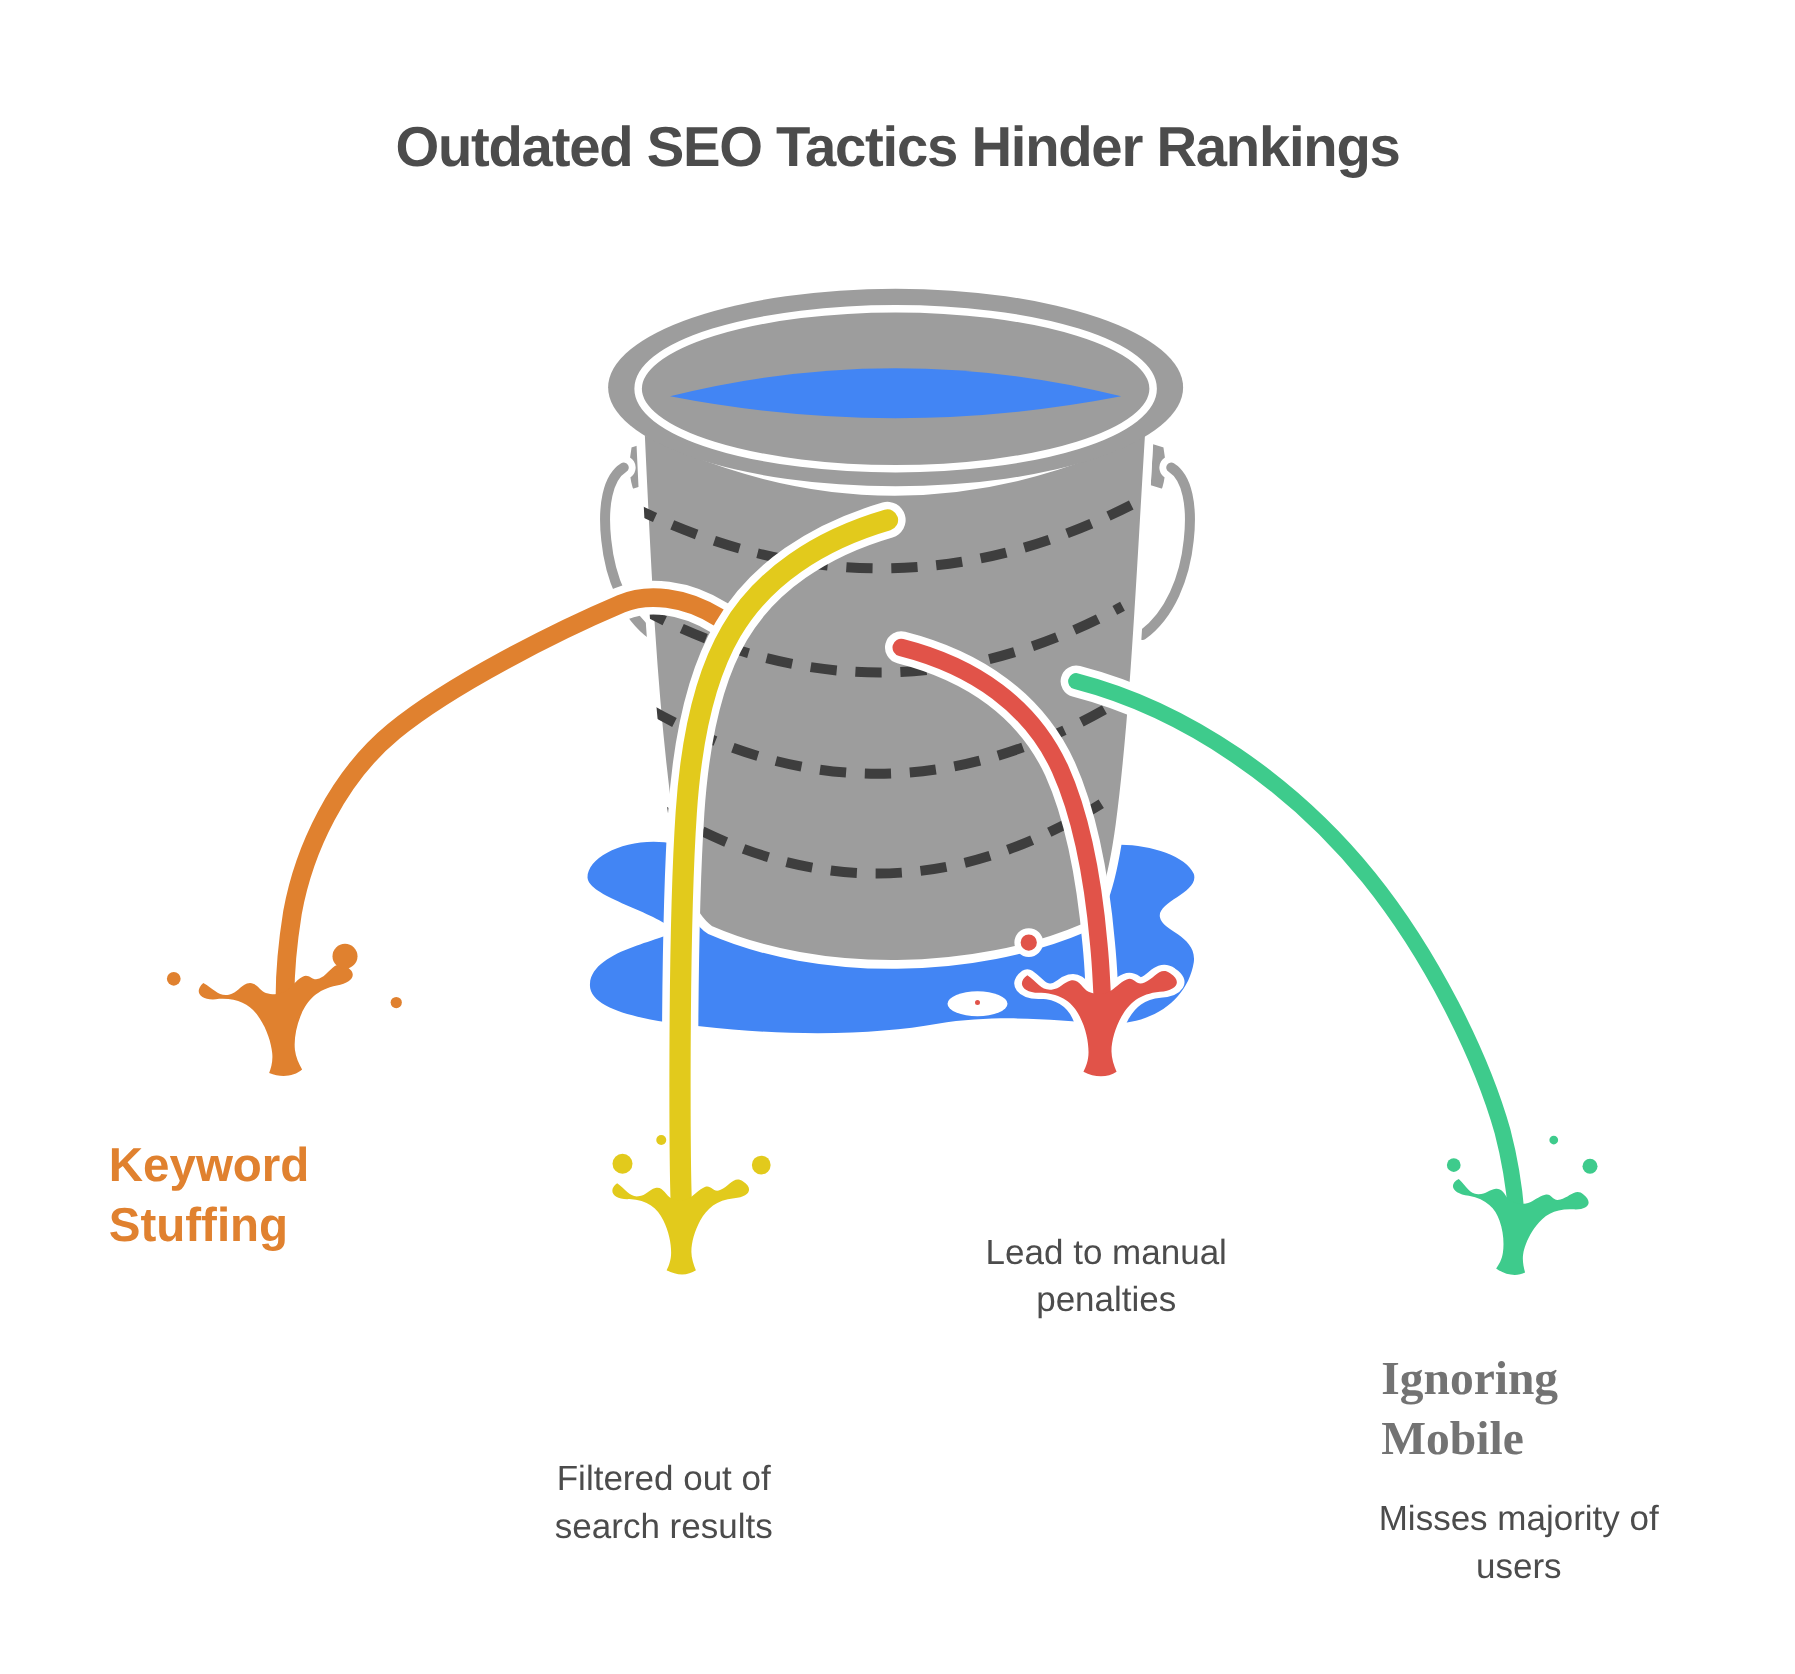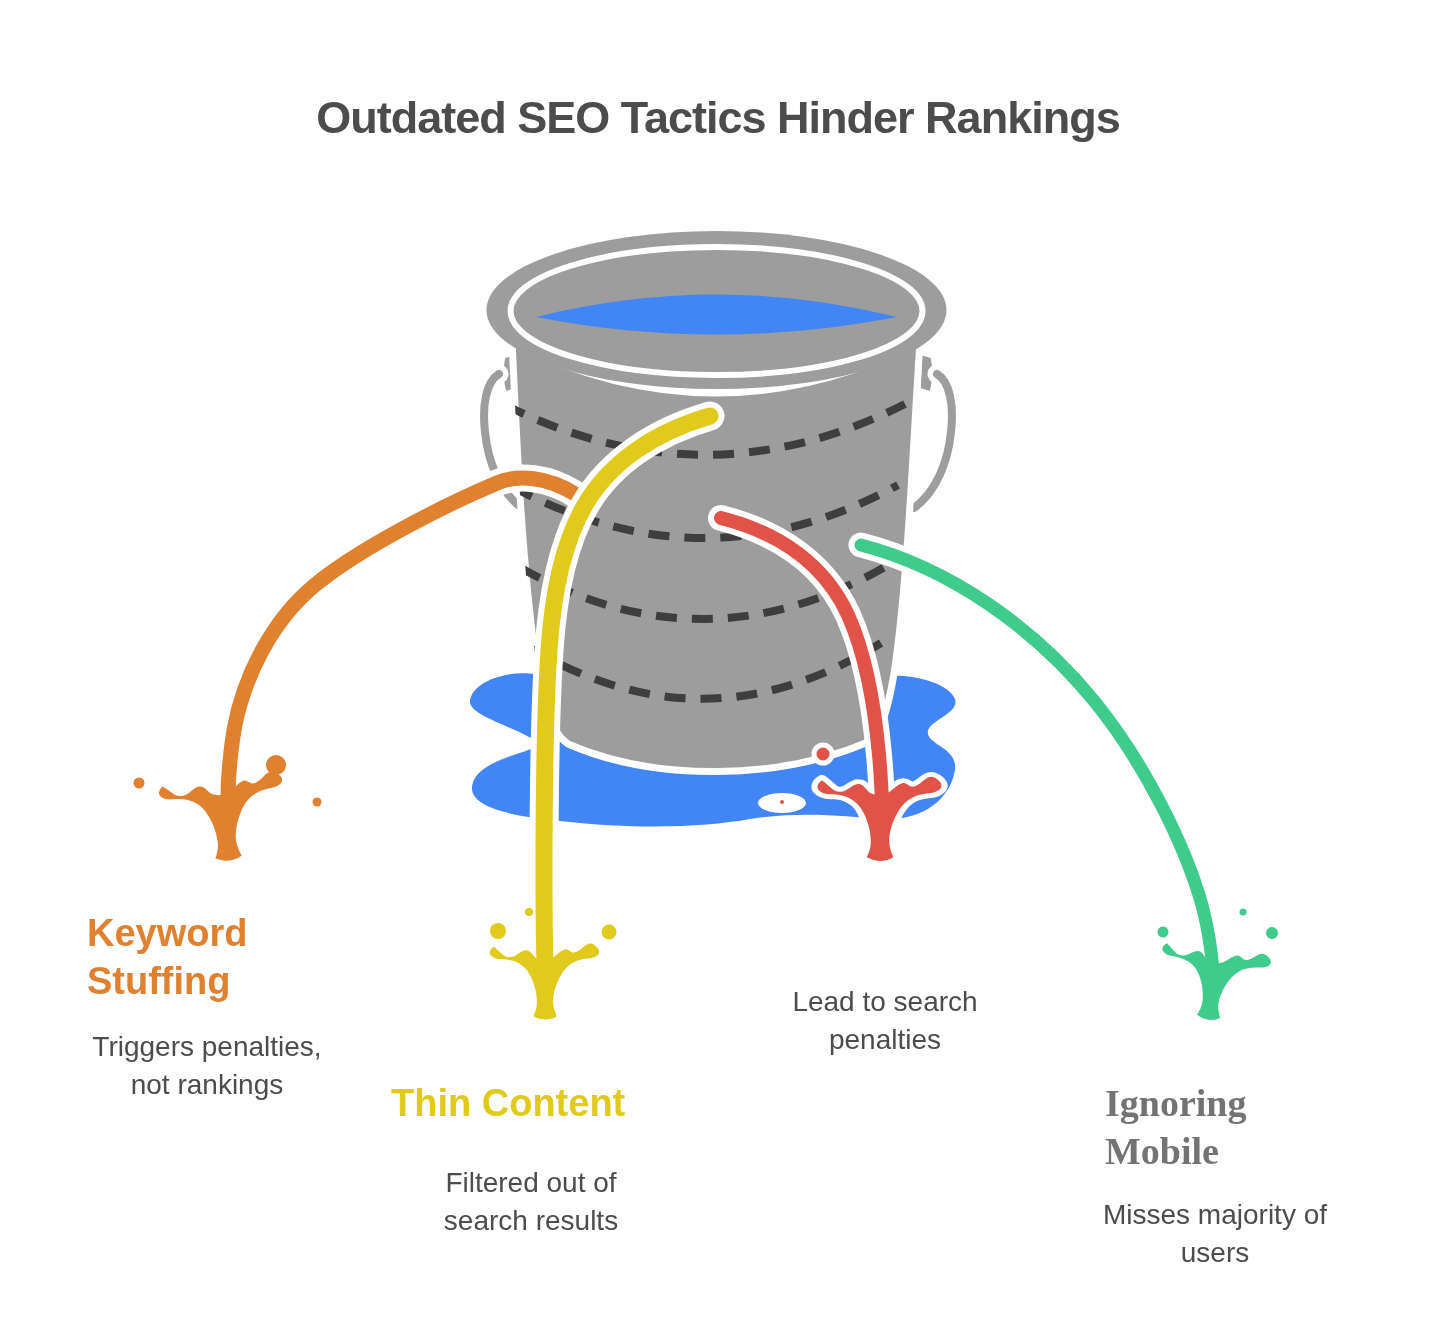--- a/index.html
+++ b/index.html
@@ -137,23 +137,21 @@
       <use href="#splashShape" transform="translate(1216,963) rotate(8) scale(0.9,0.71)" fill="var(--green)"></use>
       <circle cx="1163" cy="932" r="5.5" fill="var(--green)"></circle>
       <circle cx="1243" cy="912" r="3.5" fill="var(--green)"></circle>
       <circle cx="1272" cy="933" r="6" fill="var(--green)"></circle>
     </g>
   </svg>
 
   <h1 class="title">Outdated SEO Tactics Hinder Rankings</h1>
 
   <div class="tactic-label pos-ks-label" style="color: rgb(224, 129, 47);">Keyword Stuffing</div>
-  <div class="tactic-desc pos-ks-desc">Triggers penalties, not rankings</div>
 
-  <div class="tactic-label pos-tc-label" style="color: rgb(226, 202, 28);">Thin Content</div>
   <div class="tactic-desc pos-tc-desc">Filtered out of search results</div>
 
-  <div class="tactic-desc pos-ls-desc">Lead to search penalties</div>
+  <div class="tactic-desc pos-ls-desc">Lead to manual penalties</div>
 
   <div class="tactic-label pos-im-label" style="color: #737373; font-family: Liberation Serif, serif;">Ignoring Mobile</div>
   <div class="tactic-desc pos-im-desc">Misses majority of users</div>
 
 </div>
 
 </body></html>

